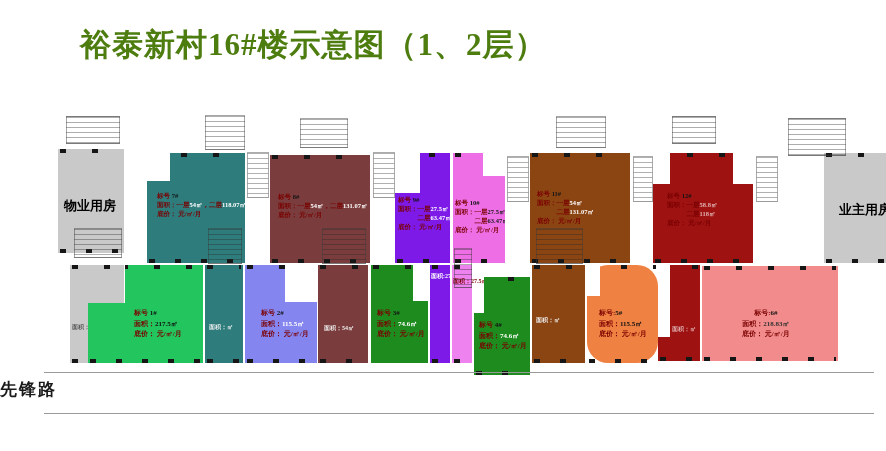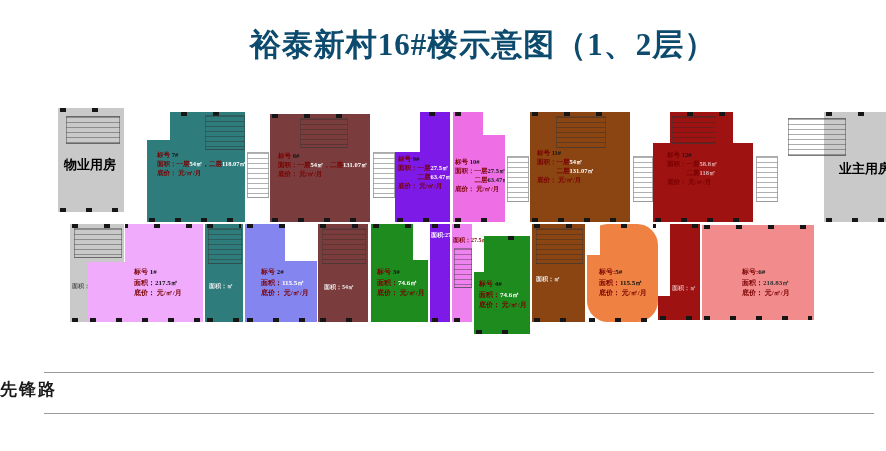--- a/index.html
+++ b/index.html
@@ -1,21 +1,21 @@
 <!DOCTYPE html>
 <html><head>
 <meta charset="utf-8">
 <style>
   html,body{margin:0;padding:0;background:#fff;}
   #canvas{position:relative;width:886px;height:451px;background:#fff;overflow:hidden;
           font-family:"Liberation Serif","DejaVu Serif",serif;}
   .title{position:absolute;top:24px;left:0;width:100%;box-sizing:border-box;padding-left:80px;
-         text-align:center;font-size:31px;font-weight:bold;color:#0c4a6e;letter-spacing:1px;white-space:nowrap;}
-  
-  .blk{position:absolute;}
+         font-size:31px;font-weight:bold;color:#4d7c0f;letter-spacing:1px;white-space:nowrap;}
+  
+  .blk{position:absolute;margin-top:41px;}
   .blk::before{content:"";position:absolute;left:2px;right:2px;top:0;height:4px;
       background:repeating-linear-gradient(90deg,#161616 0 6px,transparent 6px 32px);}
   .blk::after{content:"";position:absolute;left:2px;right:2px;bottom:0;height:4px;
       background:repeating-linear-gradient(90deg,#161616 0 6px,transparent 6px 26px);}
   .label{position:absolute;white-space:nowrap;font-weight:bold;font-size:6.5px;line-height:9px;}
   .row2 .label{font-size:7px;line-height:10.5px;}
   .label .lbl{color:#7a0000;}
   .label .uid{color:#141414;font-weight:bold;}
   .label .num{font-weight:bold;}
   .tiny{position:absolute;white-space:nowrap;font-size:6px;font-weight:bold;}
@@ -60,21 +60,21 @@
   .s-pink    {left:452px;top:224px;width:20px;height:98px;}
   .s-pink .tiny{left:1px;top:12px;}
   .u4 {left:474px;top:236px;width:56px;height:98px;clip-path:polygon(10px 0,56px 0,56px 98px,0 98px,0 36px,10px 36px);text-decoration:underline;}
   .u4 .label{left:5px;top:43px;}
   .s-brown   {left:532px;top:224px;width:53px;height:98px;}
   .s-brown .tiny{left:4px;top:51px;}
   .u5 {left:587px;top:224px;width:71px;height:98px;clip-path:polygon(13px 0,71px 0,71px 98px,0 98px,0 31px,13px 31px);}
   .u5 .label{left:12px;top:43px;}
   .s-darkred {left:658px;top:224px;width:42px;height:96px;clip-path:polygon(12px 0,42px 0,42px 96px,0 96px,0 72px,12px 72px);}
   .s-darkred .tiny{left:14px;top:60px;}
-  .u6 {left:702px;top:225px;width:112px;height:95px;}
+  .u6 {left:702px;top:225px;width:136px;height:95px;text-align:center;}
   .u6 .label{left:40px;top:42px;}
   
   .st-prop {left:66px; top:116px;width:52px;height:26px;}
   .st-u7   {left:205px;top:115px;width:38px;height:33px;}
   .st-u8   {left:300px;top:118px;width:46px;height:28px;}
   .st-u11  {left:556px;top:116px;width:48px;height:30px;}
   .st-u12  {left:672px;top:116px;width:42px;height:26px;}
   .st-own  {left:788px;top:118px;width:56px;height:36px;}
   .st-sgray{left:74px; top:228px;width:46px;height:28px;}
   .st-steal{left:208px;top:228px;width:32px;height:34px;}
@@ -147,21 +147,21 @@
         <div class="line"><span class="lbl">底价：    元/㎡/月</span></div>
       </div>
     </div>
   <div class="blk room-owner" style="background: rgb(201, 201, 201);">
     <span class="room-name">业主用房</span>
   </div>
 
   <div class="blk s-gray" style="background: rgb(201, 201, 201);">
     <span class="tiny" style="color: rgb(85, 85, 85);">面积：㎡</span>
   </div>
-  <div class="blk u1 row2" style="background: #f0abfc;">
+  <div class="blk u1 row2" style="background: #22c55e;">
       <div class="label">
         <div class="line"><span class="lbl">标号  </span><span class="uid">1#</span></div>
         <div class="line"><span class="lbl">面积：</span><span class="num" style="color: rgb(17, 17, 17);">217.5㎡</span></div>
         <div class="line"><span class="lbl">底价：    元/㎡/月</span></div>
       </div>
     </div>
   <div class="blk s-teal" style="background: rgb(46, 124, 124);">
     <span class="tiny" style="color: rgb(238, 238, 238);">面积：㎡</span>
   </div>
   <div class="blk u2 row2" style="background: rgb(133, 133, 240);">

